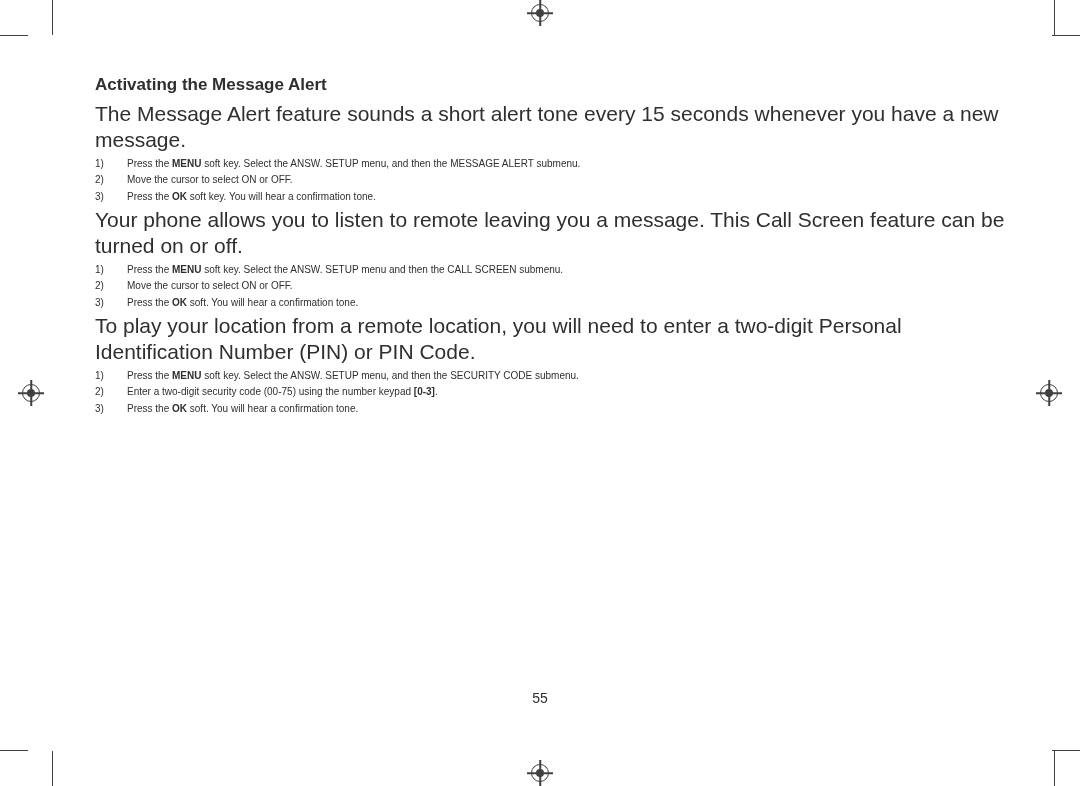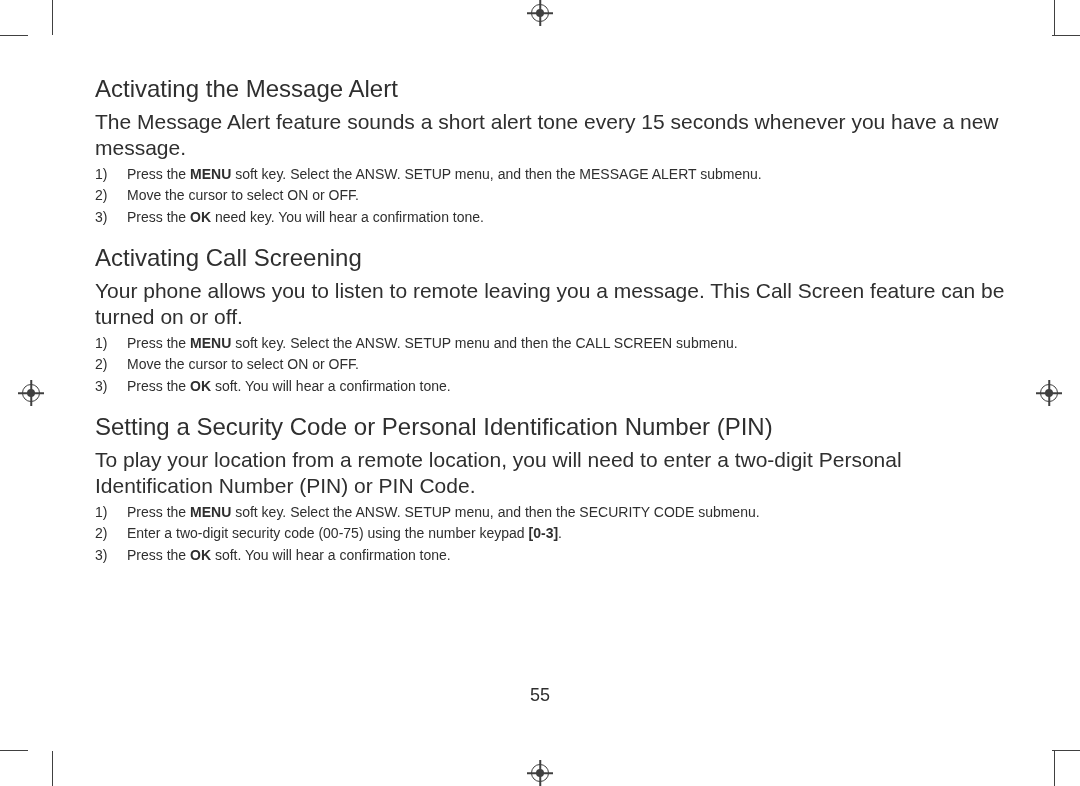--- a/index.html
+++ b/index.html
@@ -57,57 +57,57 @@
       left: 50%;
       transform: translate(-50%, -50%);
     }
     .content {
       position: absolute;
       left: 95px;
       top: 75px;
       width: 920px;
     }
     h2 {
-      font-size: 24px;
-      font-weight: normal;
+      font-size: 17px;
+      font-weight: bold;
       margin-bottom: 6px;
       margin-top: 0;
     }
     .section + .section h2 {
       margin-top: 18px;
     }
     p {
       font-size: 21px;
       line-height: 1.25;
       margin-bottom: 2px;
     }
     ol {
       list-style: none;
       counter-reset: item;
       margin-top: 4px;
     }
     ol li {
       counter-increment: item;
-      font-size: 14px;
+      font-size: 10px;
       line-height: 1.25;
       padding-left: 32px;
       position: relative;
       margin-bottom: 4px;
     }
     ol li::before {
       content: counter(item) ")";
       position: absolute;
       left: 0;
     }
     .page-num {
       position: absolute;
       bottom: 80px;
       left: 50%;
       transform: translateX(-50%);
-      font-size: 18px;
+      font-size: 14px;
     }
     b { font-weight: bold; }
   </style>
 </head>
 <body>
 
 <div class="crop-mark crop-v" style="left:52px; top:0; height:35px;"></div>
 <div class="crop-mark crop-h" style="left:0; top:35px; width:28px;"></div>
 <div class="crop-mark crop-v" style="left:1054px; top:0; height:35px;"></div>
 <div class="crop-mark crop-h" style="right:0; top:35px; width:28px;"></div>
@@ -131,36 +131,34 @@
   </div>
 
 <div class="content">
 
   <div class="section">
     <h2>Activating the Message Alert</h2>
     <p>The Message Alert feature sounds a short alert tone every 15 seconds whenever you have a new message.</p>
     <ol>
       <li><span>Press the </span><b>MENU</b><span> soft key. Select the ANSW. SETUP menu, and then the MESSAGE ALERT submenu.</span></li>
       <li><span>Move the cursor to select ON or OFF.</span><b></b><span></span></li>
-      <li><span>Press the </span><b>OK</b><span> need key. You will hear a confirmation tone.</span></li>
+      <li><span>Press the </span><b>OK</b><span> soft key. You will hear a confirmation tone.</span></li>
     </ol>
   </div>
 
   <div class="section">
-    <h2>Activating Call Screening</h2>
     <p>Your phone allows you to listen to remote leaving you a message. This Call Screen feature can be turned on or off.</p>
     <ol>
       <li><span>Press the </span><b>MENU</b><span> soft key. Select the ANSW. SETUP menu and then the CALL SCREEN submenu.</span></li>
       <li><span>Move the cursor to select ON or OFF.</span><b></b><span></span></li>
       <li><span>Press the </span><b>OK</b><span> soft. You will hear a confirmation tone.</span></li>
     </ol>
   </div>
 
   <div class="section">
-    <h2>Setting a Security Code or Personal Identification Number (PIN)</h2>
     <p>To play your location from a remote location, you will need to enter a two-digit Personal Identification Number (PIN) or PIN Code.</p>
     <ol>
       <li><span>Press the </span><b>MENU</b><span> soft key. Select the ANSW. SETUP menu, and then the SECURITY CODE submenu.</span></li>
       <li><span>Enter a two-digit security code (00-75) using the number keypad </span><b>[0-3]</b><span>.</span></li>
       <li><span>Press the </span><b>OK</b><span> soft. You will hear a confirmation tone.</span></li>
     </ol>
   </div>
 
 </div>
 

